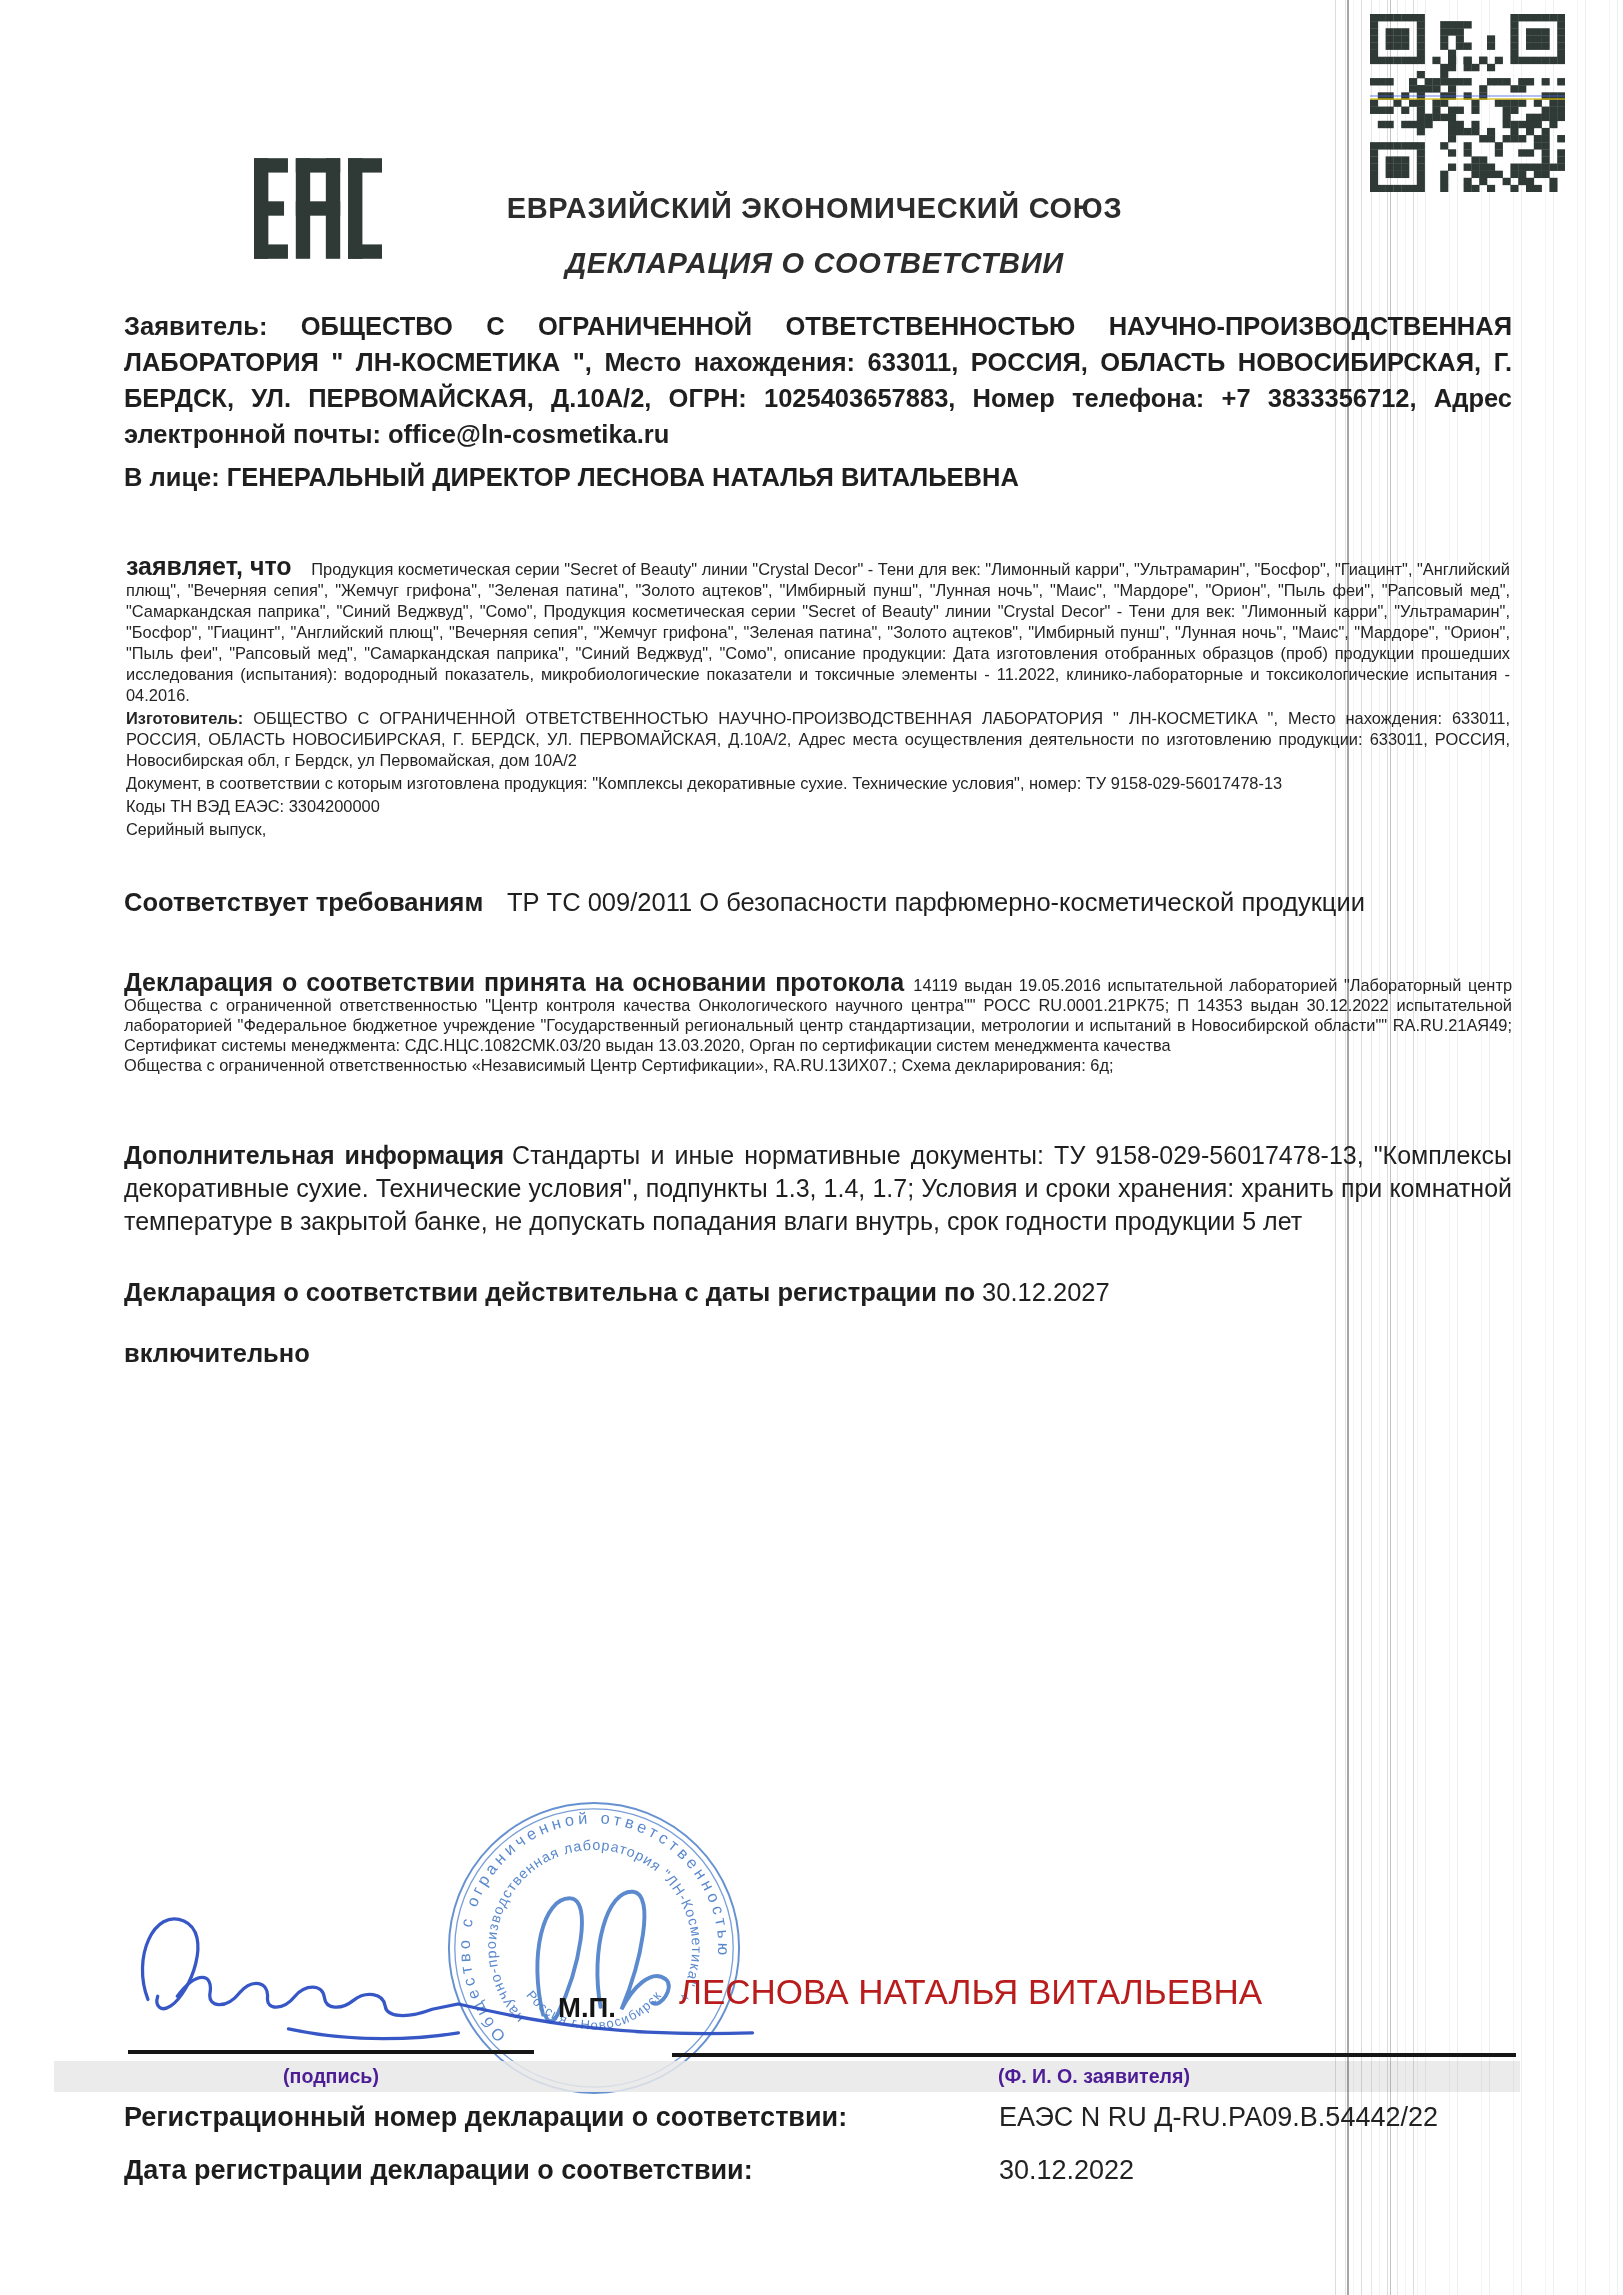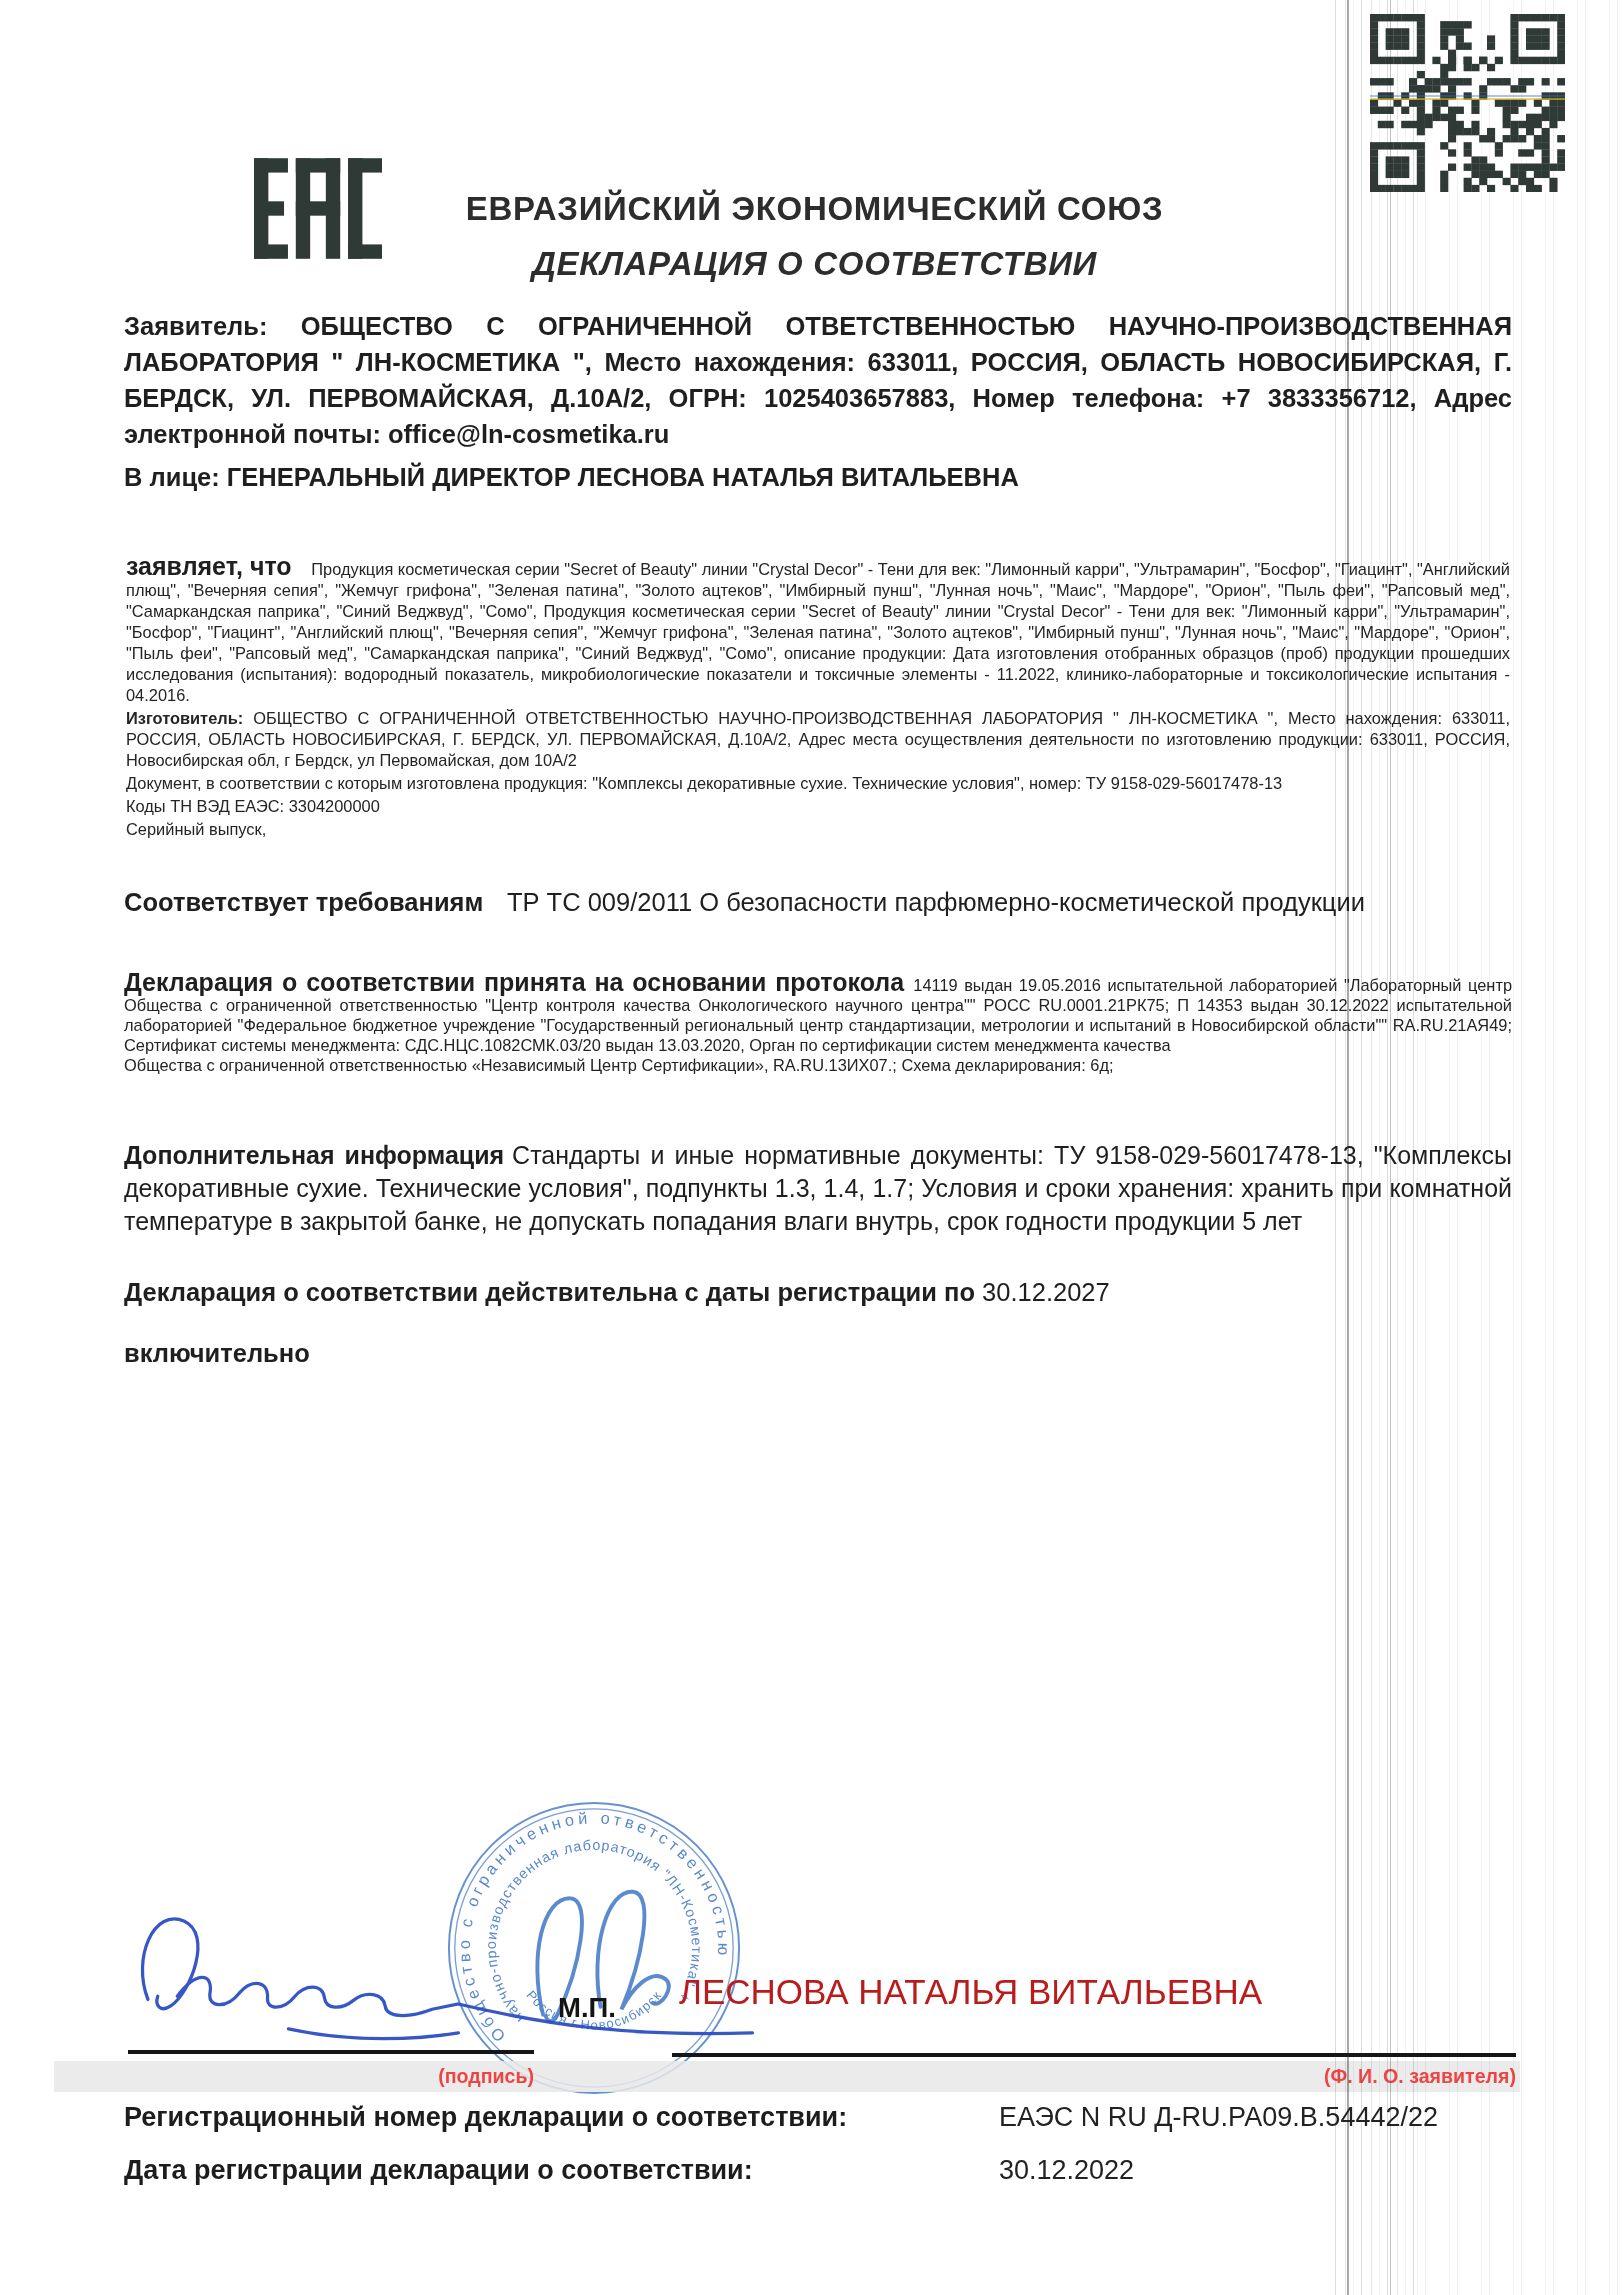--- a/index.html
+++ b/index.html
@@ -7,21 +7,21 @@
     position:relative;
     width:1623px;height:2295px;
     background:#ffffff;
     font-family:"Liberation Sans", sans-serif;
     color:#1f1f1f;
     overflow:hidden;
   }
   
   .eac-logo{position:absolute;left:254px;top:158px;width:128px;height:101px;}
   .titles{position:absolute;left:124px;top:194px;width:1381px;text-align:center;}
-  .title-line{font-size:33px;font-weight:bold;color:#2d2d2d;letter-spacing:0.7px;line-height:29px;}
+  .title-line{font-size:29px;font-weight:bold;color:#2d2d2d;letter-spacing:0.7px;line-height:29px;}
   .title-line.second{margin-top:26px;font-style:italic;}
   .qr{position:absolute;left:1370px;top:14.4px;width:195px;height:178px;fill:#2f3a36;}
   
   .art{position:absolute;top:0;height:2295px;pointer-events:none;}
   .art-a{left:1335px;width:82px;opacity:.55;background:repeating-linear-gradient(90deg,
       rgba(45,45,45,.30) 0 1.3px, transparent 1.3px 4.6px,
       rgba(45,45,45,.12) 4.6px 5.2px, transparent 5.2px 9.8px,
       rgba(45,45,45,.22) 9.8px 11px, transparent 11px 18.3px,
       rgba(45,45,45,.10) 18.3px 19px, transparent 19px 26px);}
   .art-b{left:1417px;width:206px;opacity:.45;background:repeating-linear-gradient(90deg,
@@ -58,21 +58,21 @@
   .stamp .t1{font-size:25px;letter-spacing:6px;font-family:"Liberation Sans",sans-serif;}
   .stamp .t2{font-size:22px;letter-spacing:1.5px;}
   .stamp .t3{font-size:20px;letter-spacing:2px;}
   .signature{position:absolute;left:92px;top:1872px;width:687px;height:183px;}
   .mp{position:absolute;left:558px;top:1992px;font-size:27.5px;font-weight:bold;color:#141414;}
   .fio-name{position:absolute;left:679px;top:1972px;font-size:35px;color:#b91c1c;}
   .sig-line{position:absolute;height:3.9px;background:#161616;}
   .sig-line.l1{left:128px;top:2050px;width:406px;}
   .sig-line.l2{left:672px;top:2053px;width:844px;}
   .caption-band{position:absolute;left:54px;top:2061px;width:1466px;height:31px;background:#e7e7e7;opacity:.85;}
-  .caption{position:absolute;top:2065px;font-size:19.6px;font-weight:bold;color:#ef4444;text-align:right;}
+  .caption{position:absolute;top:2065px;font-size:19.6px;font-weight:bold;color:#4c1d95;text-align:center;}
   .caption.c1{left:128px;width:406px;}
   .caption.c2{left:672px;width:844px;}
   
   .reg-label{position:absolute;left:124px;font-size:27px;font-weight:bold;color:#1d1d1d;}
   .reg-value{position:absolute;left:983px;font-size:27px;color:#222;margin-left:16px;}
   .row1{top:2102px;} .row2{top:2155px;}
 </style>
 </head>
 <body>
 

